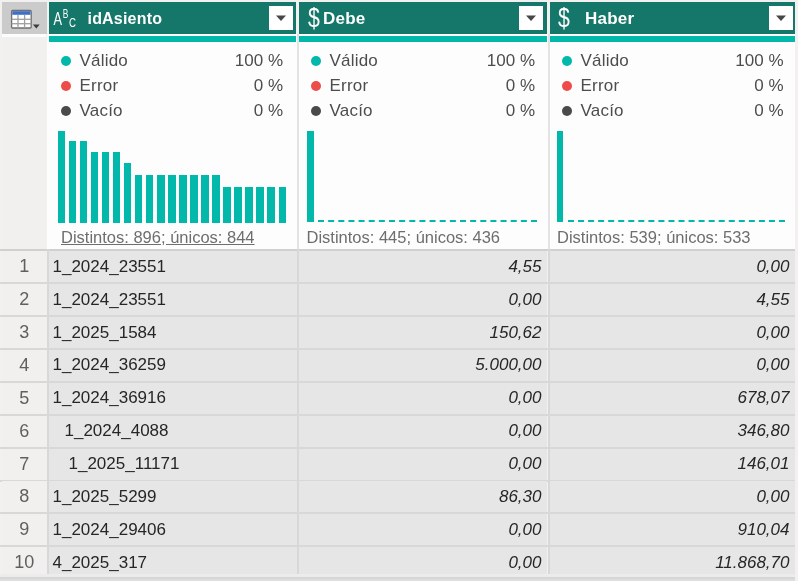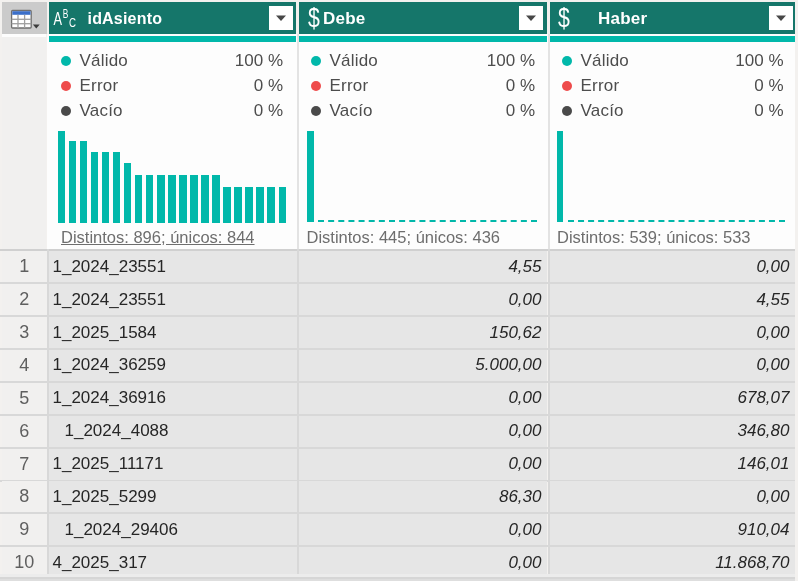--- a/index.html
+++ b/index.html
@@ -64,21 +64,21 @@
   <span class="htxt" style="font-size:17px;top:1px;">Debe</span>
 </div>
 <div class="ddbtn" style="left:519px;">
   <svg width="12" height="7" viewBox="0 0 12 7">
       <path d="M 1 0.5 L 11 0.5 L 6 6 Z" fill="#474747"></path>
     </svg>
 </div>
 
 <div class="hc" style="left:549.5px;width:245px;">
   <span style="font-size:28px;margin-left:8px;font-weight:normal;transform:scaleX(0.76);transform-origin:0 50%;display:inline-block;">$</span>
-  <span class="htxt" style="margin-left:25px;font-size:17px;top:1px;">Haber</span>
+  <span class="htxt" style="margin-left:12px;font-size:17px;top:1px;">Haber</span>
 </div>
 <div class="ddbtn" style="left:768.5px;">
   <svg width="12" height="7" viewBox="0 0 12 7">
       <path d="M 1 0.5 L 11 0.5 L 6 6 Z" fill="#474747"></path>
     </svg>
 </div>
 
 <div class="qb" style="left:48.5px;width:247px;"></div>
 <div class="qb" style="left:298.5px;width:248px;"></div>
 <div class="qb" style="left:549.5px;width:245px;"></div>
@@ -190,31 +190,31 @@
     <div class="cell" style="left:48.5px;top:382.88px;width:244px;padding-left:4px;">1_2024_36916</div>
     <div class="cell num" style="left:298.5px;top:382.88px;width:243px;padding-right:5px;">0,00</div>
     <div class="cell num" style="left:549.5px;top:382.88px;width:240px;padding-right:5px;">678,07</div>
     <div class="hline" style="top:413.78px;"></div>
 <div class="rn" style="left:2px;top:415.75px;width:44.5px;">6</div>
     <div class="cell" style="left:48.5px;top:415.75px;width:244px;padding-left:16px;">1_2024_4088</div>
     <div class="cell num" style="left:298.5px;top:415.75px;width:243px;padding-right:5px;">0,00</div>
     <div class="cell num" style="left:549.5px;top:415.75px;width:240px;padding-right:5px;">346,80</div>
     <div class="hline" style="top:446.65px;"></div>
 <div class="rn" style="left:2px;top:448.62px;width:44.5px;">7</div>
-    <div class="cell" style="left:48.5px;top:448.62px;width:244px;padding-left:4px;">1_2025_11171</div>
+    <div class="cell" style="left:48.5px;top:448.62px;width:244px;padding-left:20px;">1_2025_11171</div>
     <div class="cell num" style="left:298.5px;top:448.62px;width:243px;padding-right:5px;">0,00</div>
     <div class="cell num" style="left:549.5px;top:448.62px;width:240px;padding-right:5px;">146,01</div>
     <div class="hline" style="top:479.52px;"></div>
 <div class="rn" style="left:2px;top:481.49px;width:44.5px;">8</div>
     <div class="cell" style="left:48.5px;top:481.49px;width:244px;padding-left:4px;">1_2025_5299</div>
     <div class="cell num" style="left:298.5px;top:481.49px;width:243px;padding-right:5px;">86,30</div>
     <div class="cell num" style="left:549.5px;top:481.49px;width:240px;padding-right:5px;">0,00</div>
     <div class="hline" style="top:512.39px;"></div>
 <div class="rn" style="left:2px;top:514.36px;width:44.5px;">9</div>
-    <div class="cell" style="left:48.5px;top:514.36px;width:244px;padding-left:16px;">1_2024_29406</div>
+    <div class="cell" style="left:48.5px;top:514.36px;width:244px;padding-left:4px;">1_2024_29406</div>
     <div class="cell num" style="left:298.5px;top:514.36px;width:243px;padding-right:5px;">0,00</div>
     <div class="cell num" style="left:549.5px;top:514.36px;width:240px;padding-right:5px;">910,04</div>
     <div class="hline" style="top:545.26px;"></div>
 <div class="rn" style="left:2px;top:547.23px;width:44.5px;">10</div>
     <div class="cell" style="left:48.5px;top:547.23px;width:244px;padding-left:4px;">4_2025_317</div>
     <div class="cell num" style="left:298.5px;top:547.23px;width:243px;padding-right:5px;">0,00</div>
     <div class="cell num" style="left:549.5px;top:547.23px;width:240px;padding-right:5px;">11.868,70</div>
     <div class="hline" style="top:578.13px;"></div>
 <div class="hline" style="top:249.4px;background:#d0d0d0;"></div>
   </div>

